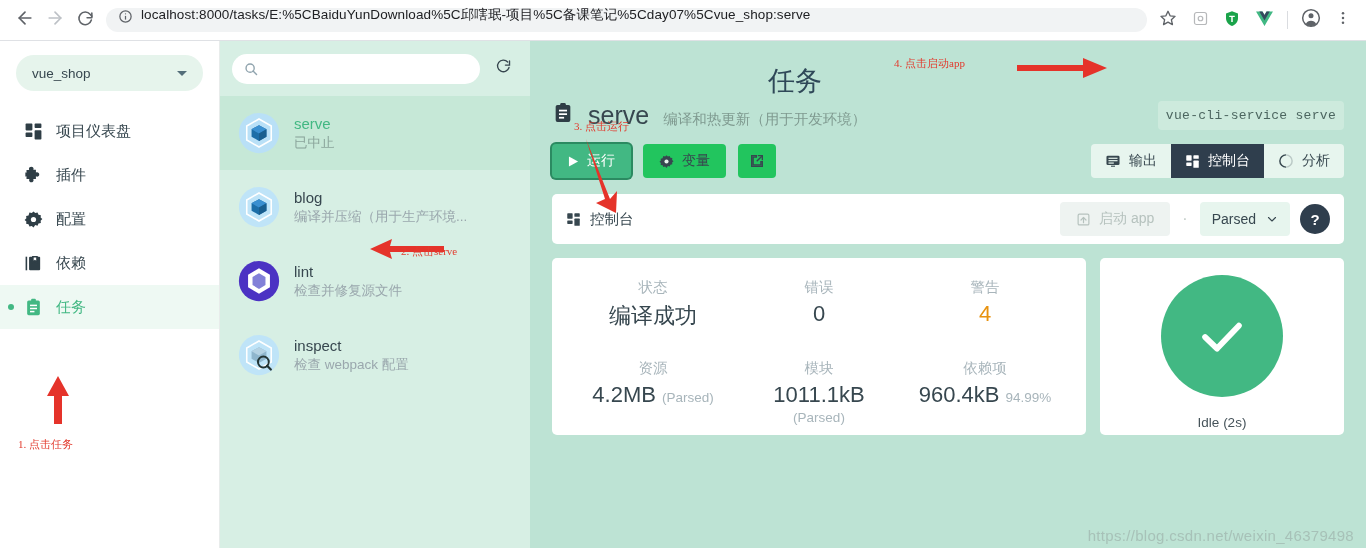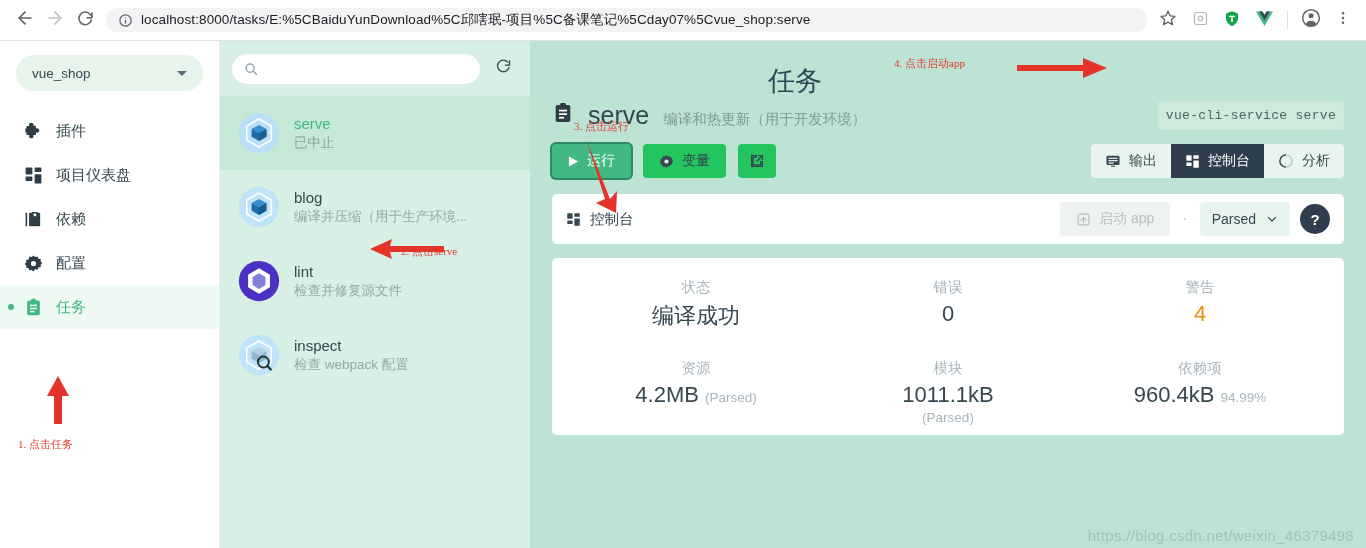--- a/index.html
+++ b/index.html
@@ -27,21 +27,21 @@
     border-radius: 50%;
     flex: 0 0 auto;
   }
   .nav-btn.disabled { color: #bdc1c6; }
   .omnibox {
     flex: 1;
     height: 24px;
     background: #f1f3f4;
     border-radius: 14px;
     display: flex;
-    align-items: center;
+    align-items: flex-end;
     padding: 8px 12px;
     margin: 0 8px 0 6px;
     gap: 8px;
     min-width: 0;
   }
   .omnibox .url {
     font-size: 13.5px;
     color: #202124;
     white-space: nowrap;
     overflow: hidden;
@@ -473,58 +473,58 @@
 <div class="app">
 
   <div class="sidebar">
     <div class="project-select">
       <span class="name">vue_shop</span>
       <span class="caret"></span>
     </div>
 
     <div class="nav-item">
       <span class="nicon">
-        <svg width="20" height="20" viewBox="0 0 24 24" fill="currentColor">
-            <path d="M10 2.2c1.5 0 2.7 1 2.7 2.3 0 .5-.2.9-.4 1.3h3.2v3.3c.4-.3.9-.5 1.5-.5 1.4 0 2.5 1.2 2.5 2.7s-1.1 2.7-2.5 2.7c-.6 0-1.1-.2-1.5-.5v3.3h-3.3c.3.4.5.9.5 1.5 0 1.4-1.2 2.5-2.7 2.5s-2.7-1.1-2.7-2.5c0-.6.2-1.1.5-1.5H4.2v-3.4c-.4.3-.9.5-1.4.5v-5c.5 0 1 .2 1.4.5V6.0h3.3c-.3-.4-.4-.8-.4-1.3C7.1 3.2 8.4 2.2 10 2.2z"></path>
-          </svg>
-      </span>
-      <span>插件</span>
-    </div>
-
-    <div class="nav-item">
-      <span class="nicon">
         <svg width="19" height="19" viewBox="0 0 24 24" fill="currentColor">
             <rect x="2" y="2" width="8.6" height="8.6" rx="1"></rect>
             <rect x="13.4" y="2" width="8.6" height="5.6" rx="1"></rect>
             <rect x="2" y="13.4" width="8.6" height="5.6" rx="1"></rect>
             <rect x="13.4" y="10.4" width="8.6" height="11.6" rx="1"></rect>
           </svg>
       </span>
       <span>项目仪表盘</span>
+    </div>
+
+    <div class="nav-item">
+      <span class="nicon">
+        <svg width="20" height="20" viewBox="0 0 24 24" fill="currentColor">
+            <path d="M10 2.2c1.5 0 2.7 1 2.7 2.3 0 .5-.2.9-.4 1.3h3.2v3.3c.4-.3.9-.5 1.5-.5 1.4 0 2.5 1.2 2.5 2.7s-1.1 2.7-2.5 2.7c-.6 0-1.1-.2-1.5-.5v3.3h-3.3c.3.4.5.9.5 1.5 0 1.4-1.2 2.5-2.7 2.5s-2.7-1.1-2.7-2.5c0-.6.2-1.1.5-1.5H4.2v-3.4c-.4.3-.9.5-1.4.5v-5c.5 0 1 .2 1.4.5V6.0h3.3c-.3-.4-.4-.8-.4-1.3C7.1 3.2 8.4 2.2 10 2.2z"></path>
+          </svg>
+      </span>
+      <span>插件</span>
+    </div>
+
+    <div class="nav-item">
+      <span class="nicon">
+        <svg width="19" height="19" viewBox="0 0 24 24" fill="currentColor">
+            <path d="M12 1.8l2.2 2.1 2.9-.8 1.2 2.8 3 .6-.3 3 2.2 2-2.2 2 .3 3-3 .6-1.2 2.8-2.9-.8L12 22.2l-2.2-2.1-2.9.8-1.2-2.8-3-.6.3-3-2.2-2 2.2-2-.3-3 3-.6L6.9 3.1l2.9.8z"></path>
+            <circle cx="12" cy="12" r="3.3" fill="#fff"></circle>
+          </svg>
+      </span>
+      <span>配置</span>
     </div>
 
     <div class="nav-item">
       <span class="nicon">
         <svg width="19" height="19" viewBox="0 0 24 24" fill="none" stroke="currentColor" stroke-width="2">
             <path d="M3 3.4v17.2"></path>
             <rect x="6.4" y="3.4" width="14" height="17.2" rx="1.3" fill="currentColor" stroke="none"></rect>
             <path d="M11.2 3.4v7l2.6-2 2.6 2v-7z" fill="#fff"></path>
           </svg>
       </span>
       <span>依赖</span>
-    </div>
-
-    <div class="nav-item">
-      <span class="nicon">
-        <svg width="19" height="19" viewBox="0 0 24 24" fill="currentColor">
-            <path d="M12 1.8l2.2 2.1 2.9-.8 1.2 2.8 3 .6-.3 3 2.2 2-2.2 2 .3 3-3 .6-1.2 2.8-2.9-.8L12 22.2l-2.2-2.1-2.9.8-1.2-2.8-3-.6.3-3-2.2-2 2.2-2-.3-3 3-.6L6.9 3.1l2.9.8z"></path>
-            <circle cx="12" cy="12" r="3.3" fill="#fff"></circle>
-          </svg>
-      </span>
-      <span>配置</span>
     </div>
 
     <div class="nav-item active">
       <span class="nicon">
         <svg width="19" height="19" viewBox="0 0 24 24" fill="currentColor">
             <rect x="4" y="3.2" width="16" height="18.5" rx="2"></rect>
             <rect x="9" y="1.1" width="6" height="4" rx="1.3"></rect>
             <rect x="7.6" y="8.4" width="8.8" height="1.9" fill="#fff"></rect>
             <rect x="7.6" y="12.3" width="8.8" height="1.9" fill="#fff"></rect>
             <rect x="7.6" y="16.2" width="5.6" height="1.9" fill="#fff"></rect>
@@ -814,17 +814,27 @@
             <div class="label">依赖项</div>
             <div class="value">
               <span>960.4kB</span>
               <span class="sub">94.99%</span>
             </div>
           </div>
 
         </div>
       </div>
 
+      <div class="status-card">
+        <div class="circle">
+          <span style="display:flex">
+            <svg width="54" height="54" viewBox="0 0 24 24" fill="none" stroke="#ffffff" stroke-width="2.6" stroke-linecap="round" stroke-linejoin="round">
+                <polyline points="4.5 12.5 9.8 17.6 19.5 7.4"></polyline>
+              </svg>
+          </span>
+        </div>
+        <div class="idle-label">Idle (2s)</div>
+      </div>
     </div>
 
     <div class="watermark">https://blog.csdn.net/weixin_46379498</div>
   </div>
 </div>
 
 </body></html>

